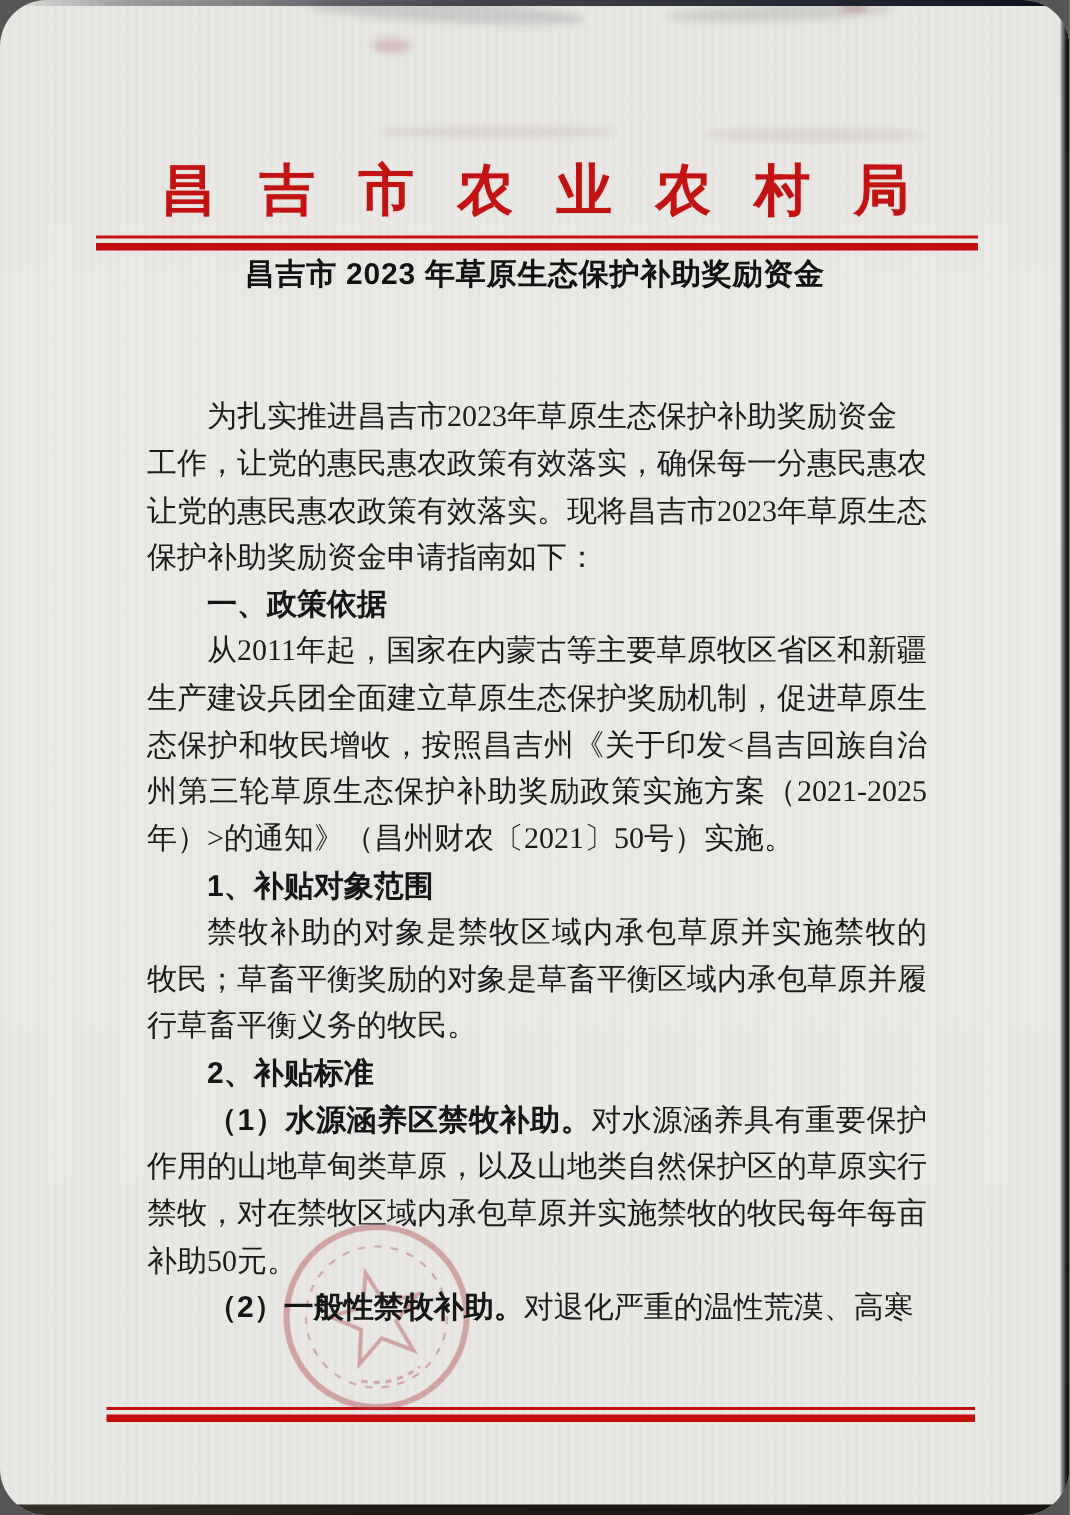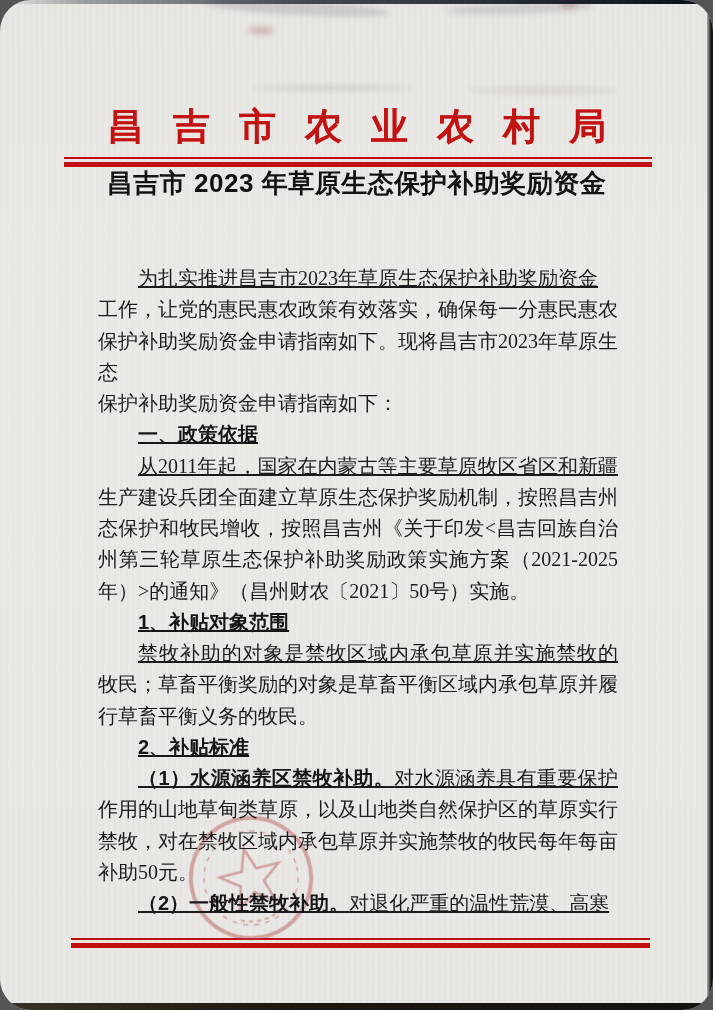--- a/index.html
+++ b/index.html
@@ -44,32 +44,32 @@
     border-top:2px solid var(--rule-red,#c30e0e);
     border-bottom:5px solid var(--rule-red,#c30e0e);}
   .rule-header{left:64px;width:588px;top:157px;}
   .rule-footer{left:71px;width:579px;top:938px;}
 
   .doc-title{
     position:absolute;top:167px;left:0;right:0;
     text-align:center;
     font-family:"Liberation Sans", sans-serif;
     font-weight:bold;
-    font-size:26px;line-height:32.5px;
+    font-size:20px;line-height:32.5px;
     color:#121212;
     letter-spacing:.5px;
   }
 
   .body-text{
     position:absolute;left:98px;top:263px;width:520px;
     font-size:20px;line-height:31.25px;
     z-index:2;
   }
   .line{white-space:pre-wrap;}
-  .line.indent{text-indent:40px;text-decoration:underline;}
+  .line.indent{text-indent:40px;}
   .line.justify{text-align:justify;text-align-last:justify;}
   .line.bold, .bold-run{
     font-family:"Liberation Sans", sans-serif;
     font-weight:bold;
     color:#161616;
   }
 
   .seal{position:absolute;left:187px;top:814px;width:128px;height:128px;
     z-index:1;opacity:.42;transform:rotate(-14deg);filter:blur(.4px);}
 </style>
@@ -95,25 +95,25 @@
   <svg class="seal" viewBox="0 0 128 128">
     <circle cx="64" cy="64" r="60" fill="none" stroke="var(--seal-red,#b0474a)" stroke-width="4"></circle>
     <circle cx="64" cy="64" r="47" fill="none" stroke="var(--seal-red,#b0474a)" stroke-width="1.4" stroke-dasharray="5 6"></circle>
     <path d="M64 34 L71.4 55.6 L94.2 56 L76 69.8 L82.6 91.6 L64 78.6 L45.4 91.6 L52 69.8 L33.8 56 L56.6 55.6 Z" fill="none" stroke="var(--seal-red,#b0474a)" stroke-width="2.6"></path>
     <path d="M44 103 q20 9 40 0" fill="none" stroke="var(--seal-red,#b0474a)" stroke-width="2" stroke-dasharray="4 4"></path>
   </svg>
 
   <div class="body-text">
       <div class="line indent">为扎实推进昌吉市2023年草原生态保护补助奖励资金</div>
       <div class="line justify">工作，让党的惠民惠农政策有效落实，确保每一分惠民惠农</div>
-      <div class="line justify">保护补助奖励资金申请指南如下。现将昌吉市2023年草原生态</div>
+      <div class="line justify">让党的惠民惠农政策有效落实。现将昌吉市2023年草原生态</div>
       <div class="line">保护补助奖励资金申请指南如下：</div>
       <div class="line indent bold">一、政策依据</div>
       <div class="line indent justify">从2011年起，国家在内蒙古等主要草原牧区省区和新疆</div>
-      <div class="line justify">生产建设兵团全面建立草原生态保护奖励机制，按照昌吉州</div>
+      <div class="line justify">生产建设兵团全面建立草原生态保护奖励机制，促进草原生</div>
       <div class="line justify">态保护和牧民增收，按照昌吉州《关于印发&lt;昌吉回族自治</div>
       <div class="line justify">州第三轮草原生态保护补助奖励政策实施方案（2021-2025</div>
       <div class="line">年）&gt;的通知》（昌州财农〔2021〕50号）实施。</div>
       <div class="line indent bold">1、补贴对象范围</div>
       <div class="line indent justify">禁牧补助的对象是禁牧区域内承包草原并实施禁牧的</div>
       <div class="line justify">牧民；草畜平衡奖励的对象是草畜平衡区域内承包草原并履</div>
       <div class="line">行草畜平衡义务的牧民。</div>
       <div class="line indent bold">2、补贴标准</div>
       <div class="line indent justify"><span class="bold-run">（1）水源涵养区禁牧补助。</span>对水源涵养具有重要保护</div>
       <div class="line justify">作用的山地草甸类草原，以及山地类自然保护区的草原实行</div>

